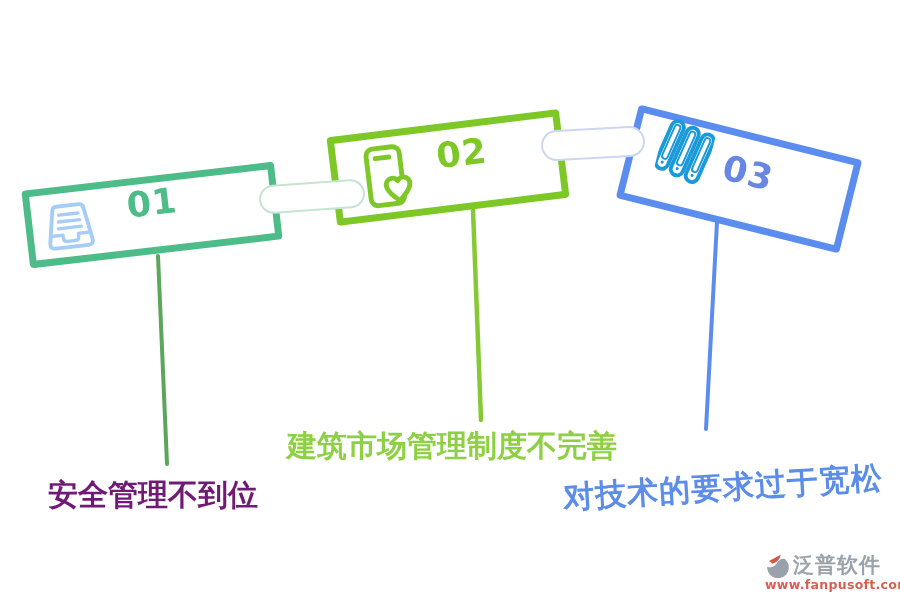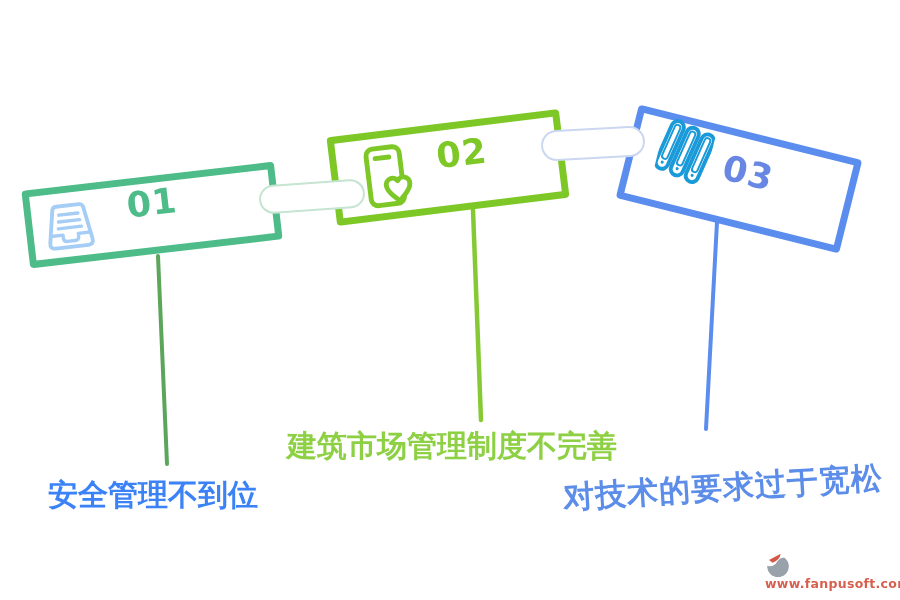--- a/index.html
+++ b/index.html
@@ -89,30 +89,31 @@
           <circle cx="43.5" cy="52" r="1.6" fill="currentColor" stroke="none"></circle>
         </g>
       </svg>
     </span>
     <span class="step-num num3" style="color: rgb(103, 135, 227);">03</span>
   </div>
 
   <div class="pill pill1" style="border-color: rgb(197, 228, 209);"></div>
   <div class="pill pill2" style="border-color: rgb(203, 215, 240);"></div>
 
-  <div class="step-label label1" style="color: #3b82f6;">安全管理不到位</div>
+  <div class="step-label label1" style="color: #701a75;">安全管理不到位</div>
   <div class="step-label label2" style="color: rgb(142, 208, 68);">建筑市场管理制度不完善</div>
   <div class="step-label label3" style="color: rgb(92, 141, 233);">对技术的要求过于宽松</div>
 
   <div class="watermark">
     <div class="wm-row">
       <span class="wm-logo">
         <svg width="26" height="27" viewBox="0 0 28 30">
           <circle cx="14" cy="17" r="12" style="fill: rgb(153, 161, 171);"></circle>
           <path d="M0 16 Q9 19 13 12 Q17 5 28 8 L28 0 H0 Z" fill="#ffffff"></path>
           <path d="M4 10 L17 3 Q16 10 8 13 Z" style="fill: rgb(212, 87, 74);"></path>
         </svg>
       </span>
+      <span class="wm-brand" style="color: rgb(154, 162, 171);">泛普软件</span>
     </div>
     <div class="wm-url" style="color: rgb(215, 95, 78);">www.fanpusoft.com</div>
   </div>
 
 </div>
 
 </body></html>

